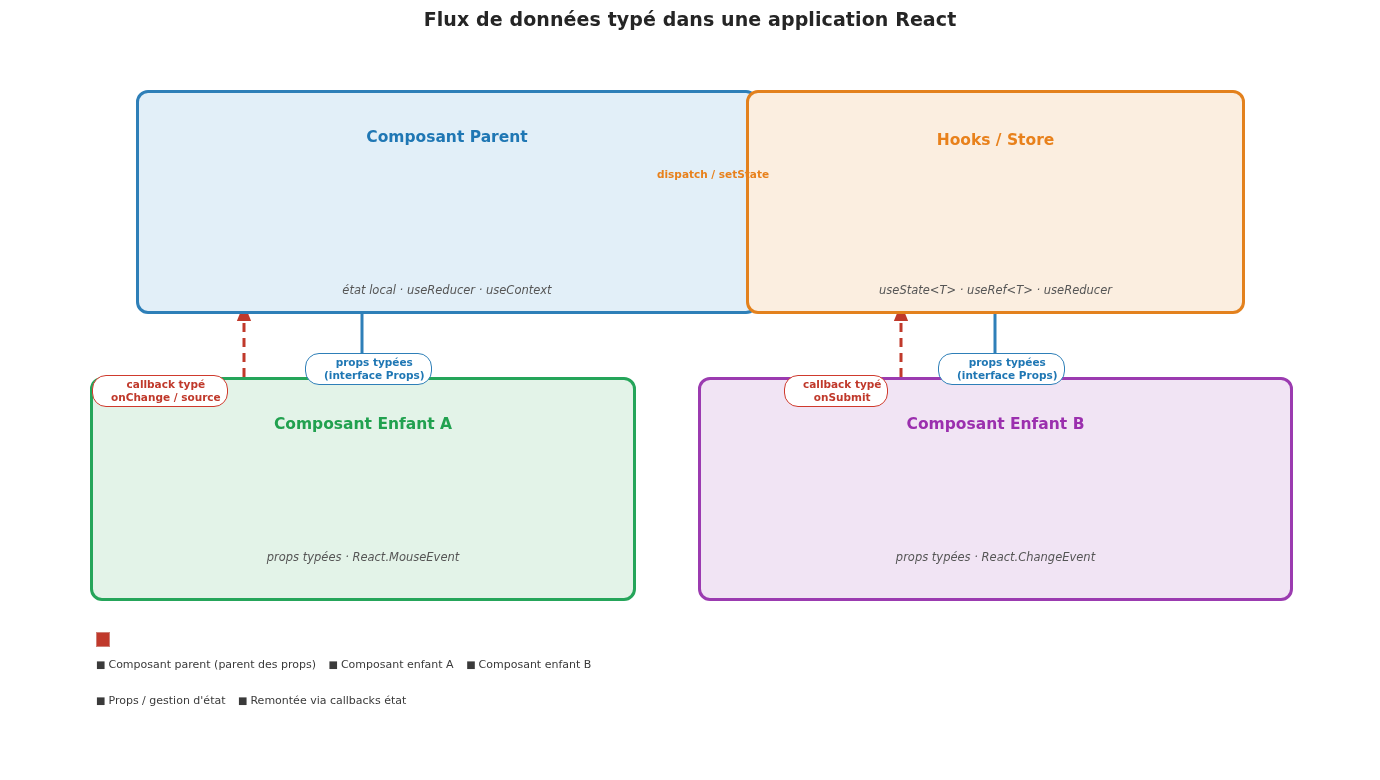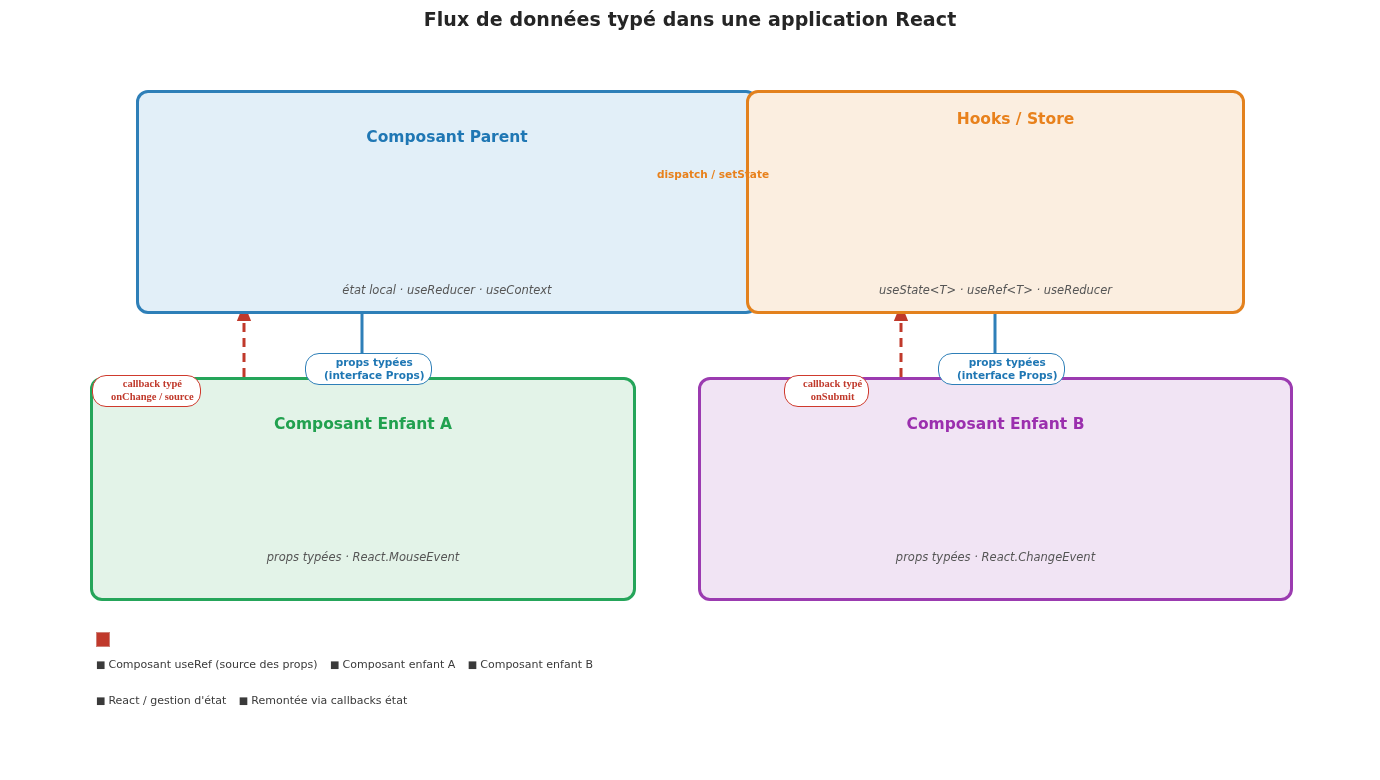--- a/index.html
+++ b/index.html
@@ -71,21 +71,21 @@
   }
   #node-parent .node-title { top: 35px; color: #1f77b4; }
   #node-parent .node-sub   { top: 170px; margin-top: 20px; }
 
   #node-hooks {
     left: 746px; top: 90px;
     width: 499px; height: 224px;
     background: #fbeee0;
     border-color: #e3811d;
   }
-  #node-hooks .node-title { top: 17px; color: #e8811c; padding-left: 20px; }
+  #node-hooks .node-title { top: 38px; color: #e8811c; }
   #node-hooks .node-sub   { top: 170px; margin-top: 20px; }
 
   #node-child-a {
     left: 90px; top: 377px;
     width: 546px; height: 224px;
     background: #e3f3e8;
     border-color: #25a55a;
   }
   #node-child-a .node-title { top: 35px; color: #21a14f; }
   #node-child-a .node-sub   { top: 170px; }
@@ -113,21 +113,20 @@
     padding: 2px 6px 3px 18px;
     white-space: nowrap;
   }
   .edge-label.props {
     border-color: #2e7fb8;
     color: #1f77b4;
   }
   .edge-label.callback {
     border-color: #cf3a2d;
     color: #c0392b;
-    font-family: Liberation Serif, serif;
   }
 
   #label-props-a    { left: 305px; top: 353px; }
   #label-props-b    { left: 938px; top: 353px; }
   #label-callback-a { left: 92px;  top: 375px; }
   #label-callback-b { left: 784px; top: 375px; }
 
   .edge-label-plain {
     position: absolute;
     font-size: 10.5px;
@@ -254,30 +253,30 @@
 
 <div class="edge-label callback" id="label-callback-b">
   <div>callback typé</div>
   <div>onSubmit</div>
 </div>
 
 <div id="legend">
   <div id="legend-swatch"></div>
   <div class="legend-row">
     <span class="legend-item">
-      <span class="legend-marker">■</span><span>Composant useRef (source des props)</span>
+      <span class="legend-marker">■</span><span>Composant parent (parent des props)</span>
     </span>
     <span class="legend-item">
       <span class="legend-marker">■</span><span>Composant enfant A</span>
     </span>
     <span class="legend-item">
       <span class="legend-marker">■</span><span>Composant enfant B</span>
     </span>
   </div>
   <div class="legend-row">
     <span class="legend-item">
-      <span class="legend-marker">■</span><span>React / gestion d'état</span>
+      <span class="legend-marker">■</span><span>Props / gestion d'état</span>
     </span>
     <span class="legend-item">
       <span class="legend-marker">■</span><span>Remontée via callbacks état</span>
     </span>
   </div>
 </div>
 
 </body></html>

